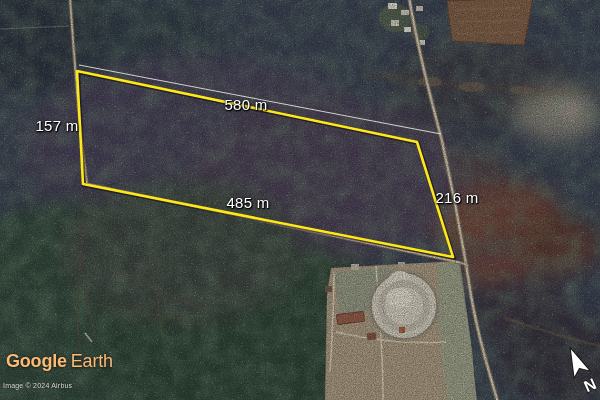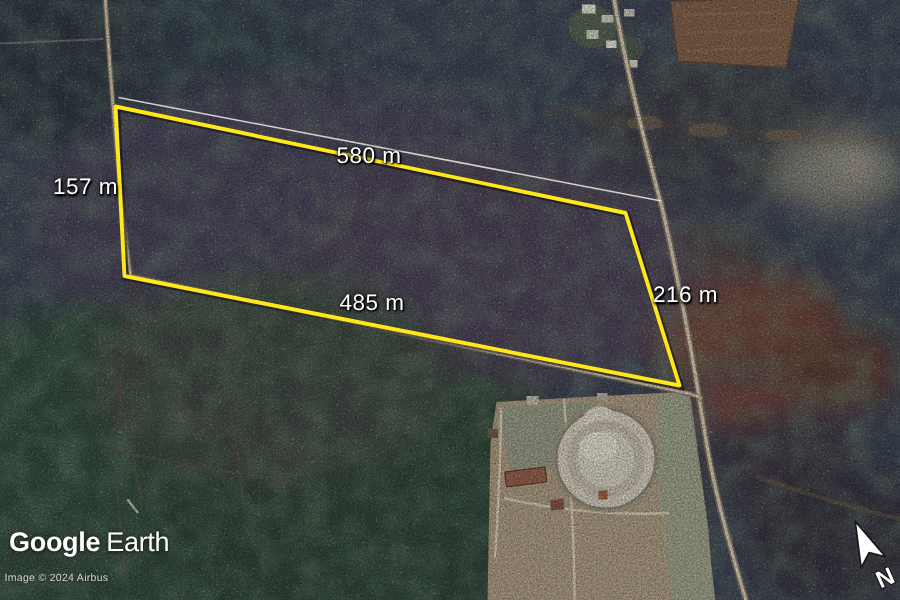--- a/index.html
+++ b/index.html
@@ -13,21 +13,21 @@
     position:absolute;transform:translate(-50%,-50%);
     color:#ffffff;font-size:15px;font-weight:400;white-space:nowrap;
     text-shadow:0 1px 2px rgba(0,0,0,.95),0 0 3px rgba(0,0,0,.85),1px 1px 1px #000;
     letter-spacing:.3px;
   }
   .lbl-left{left:57px;top:125px;}
   .lbl-top{left:246px;top:104px;}
   .lbl-bottom{left:248px;top:202px;}
   .lbl-right{left:457px;top:197px;}
   .ge-logo{
-    position:absolute;left:6px;top:351px;color:#ffffff;font-size:18px;line-height:20px;
+    position:absolute;left:6px;top:351px;color:#fdba74;font-size:18px;line-height:20px;
     text-shadow:0 0 3px rgba(0,0,0,.45),0 1px 2px rgba(0,0,0,.35);
     letter-spacing:-0.2px;
   }
   .ge-logo .g{font-weight:600;margin-right:4px;}
   .ge-logo .e{font-weight:300;}
   .attribution{
     position:absolute;left:3px;top:382px;color:rgba(255,255,255,.8);
     font-size:7px;letter-spacing:.2px;text-shadow:0 0 2px rgba(0,0,0,.8);
   }
 </style>

